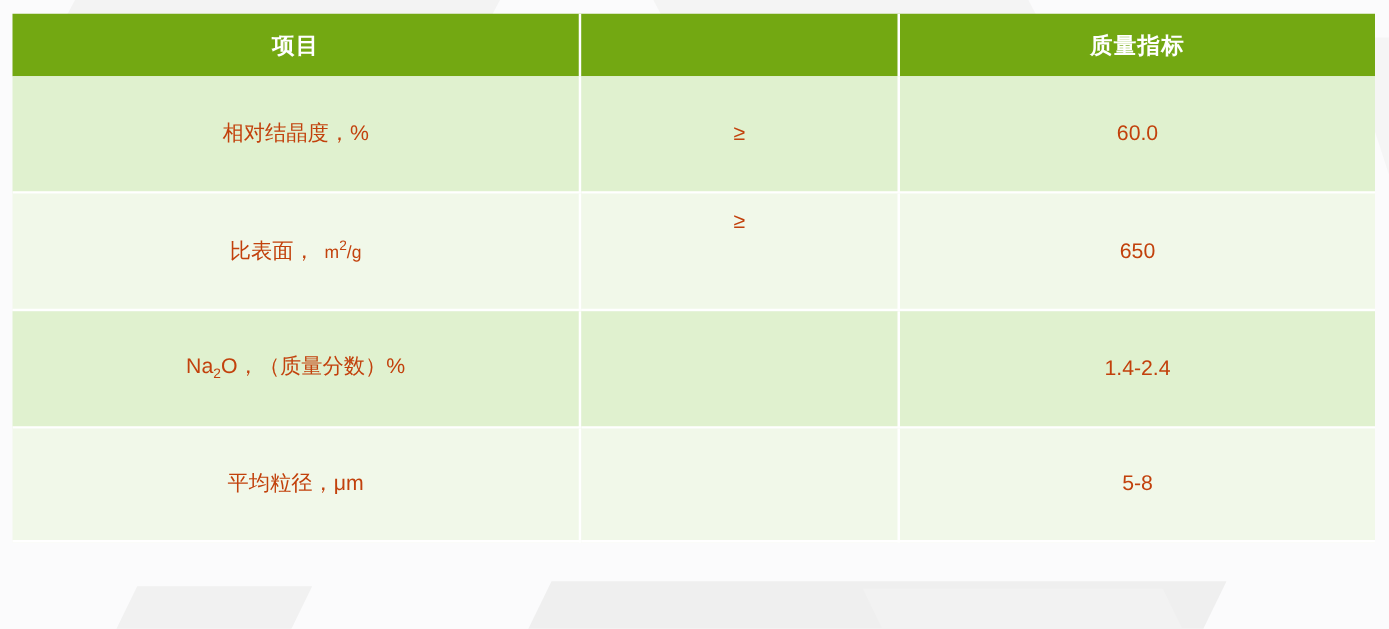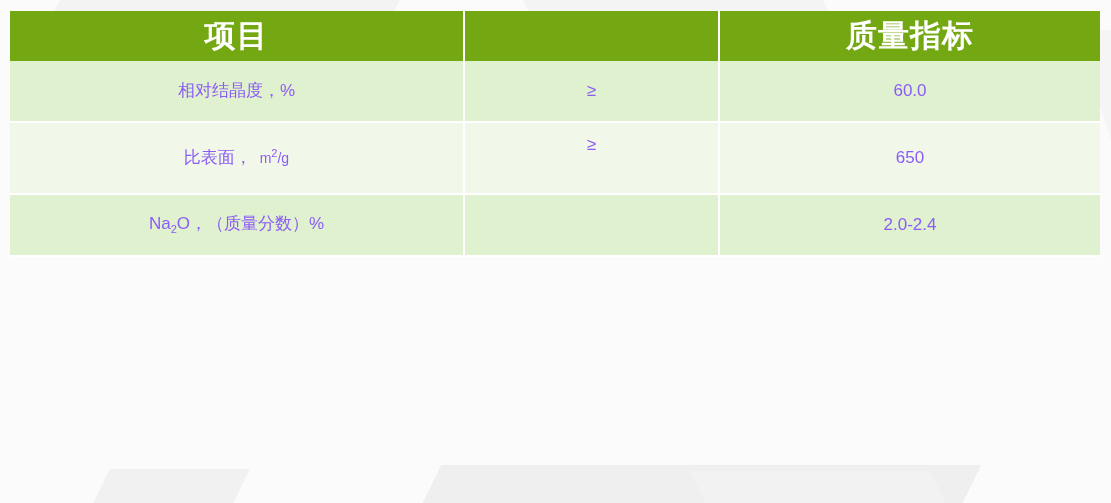--- a/index.html
+++ b/index.html
@@ -77,37 +77,37 @@
     table-layout: fixed;
   }
 
   table.spec-table col.c1 { width: 455px; }
   table.spec-table col.c2 { width: 255px; }
   table.spec-table col.c3 { width: 380px; }
 
   thead th {
     background: #73a812;
     color: #ffffff;
-    font-size: 31px;
+    font-size: 18px;
     font-weight: bold;
     height: 50px;
     text-align: center;
     border-right: 2px solid #ffffff;
     padding: 0;
     letter-spacing: 1px;
   }
   thead th:last-child { border-right: none; margin-top: 20px; }
 
   tbody td {
     text-align: center;
-    color: #8b5cf6;
+    color: #c2410c;
     font-size: 17px;
     border-right: 2px solid #ffffff;
     border-bottom: 2px solid #ffffff;
-    padding: 0 6px;
+    padding: 16px 6px;
     line-height: 1.45;
     margin-left: 48px;
   }
   tbody td:last-child { border-right: none; }
 
   tbody tr.odd td { background: #e0f1cf; }
   tbody tr.even td { background: #f1f8e9; }
 
   tbody tr.r1 td { height: 60px; }
   tbody tr.r2 td { height: 60px; }
@@ -163,20 +163,25 @@
 
       <tr class="even r4">
         <td><span>比表面，</span><span class="unit">&nbsp; m<sup>2</sup>/g</span></td>
         <td class="op-top">≥</td>
         <td>650</td>
       </tr>
 
       <tr class="odd r5">
         <td>Na<sub>2</sub>O，（质量分数）%</td>
         <td></td>
-        <td>2.0-2.4</td>
+        <td>1.4-2.4</td>
       </tr>
 
+      <tr class="even r6">
+        <td>平均粒径，μm</td>
+        <td></td>
+        <td>5-8</td>
+      </tr>
 
 
     </tbody>
   </table>
 </div>
 
 </body></html>

